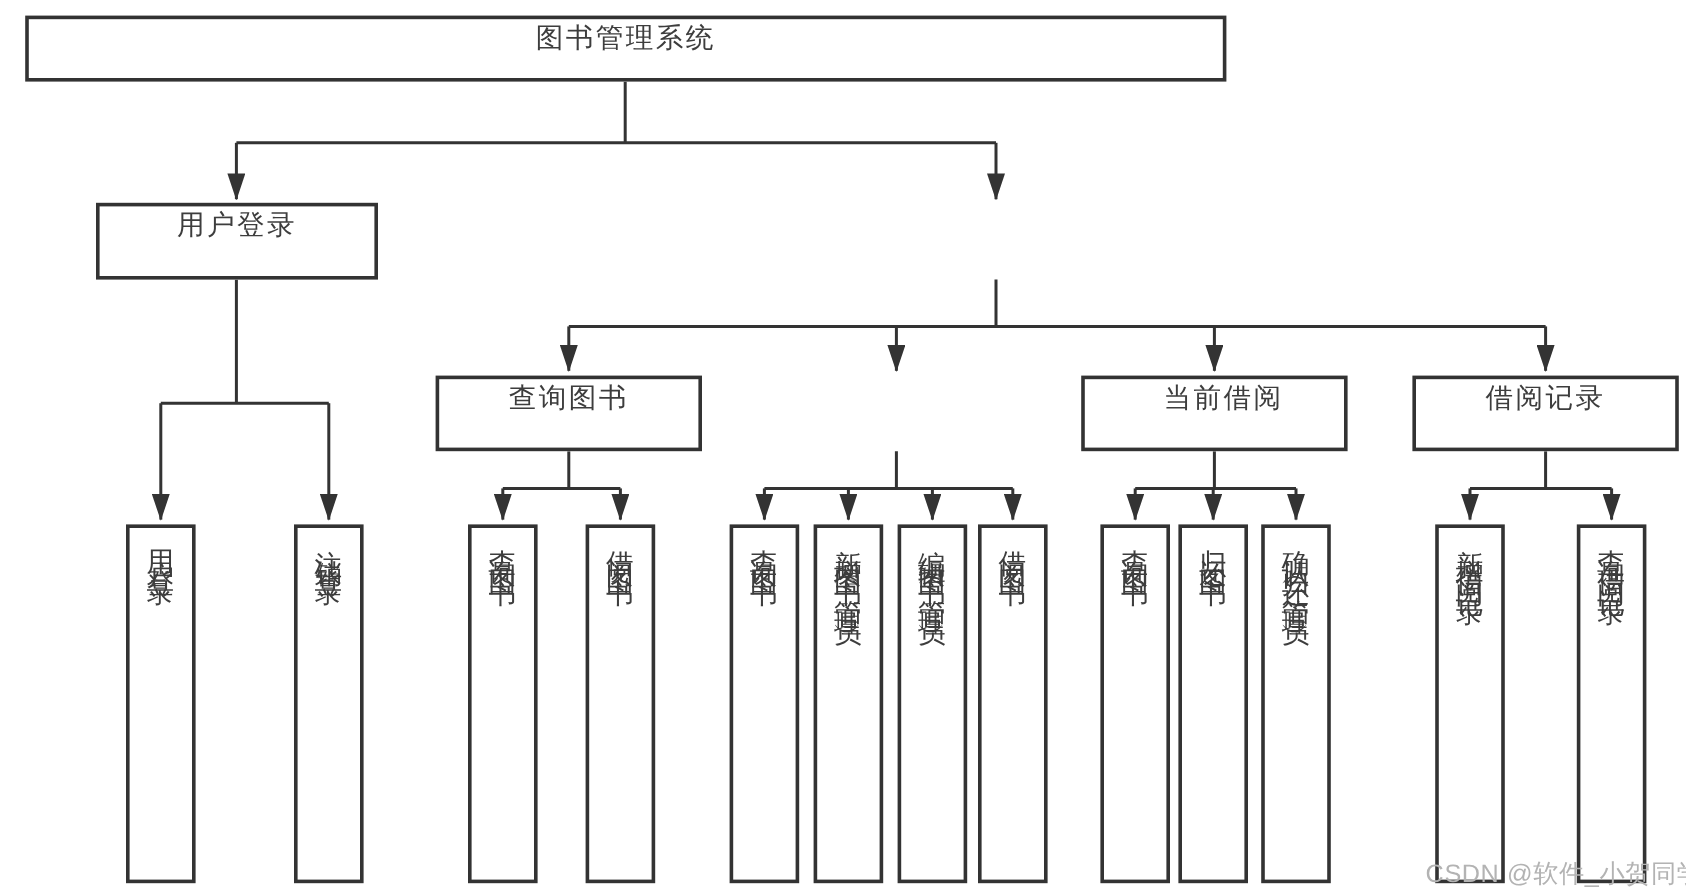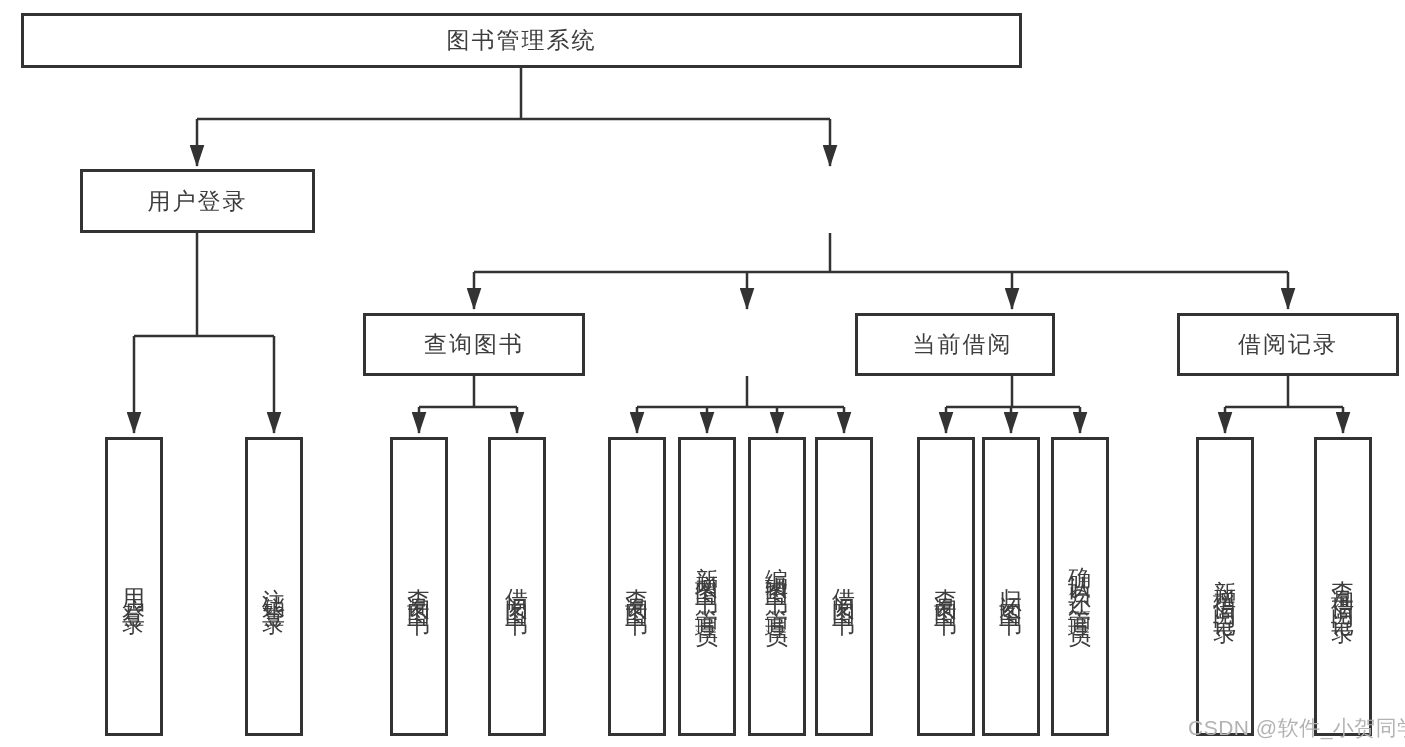--- a/index.html
+++ b/index.html
@@ -3,21 +3,21 @@
 <meta charset="utf-8">
 <style>
   html,body { margin:0; padding:0; background:#fff; }
   .stage {
     position:relative; width:1405px; height:747px; background:#ffffff;
     font-family:"Liberation Sans", sans-serif; overflow:hidden;
   }
   .wires { position:absolute; left:0; top:0; z-index:1; }
   .node {
     position:absolute; box-sizing:border-box; background:#ffffff;
-    border:3px solid #333333; display:flex; align-items:center; justify-content:center;
+    border:3px solid #333333; display:flex; justify-content:center;
     z-index:2;
   }
   .lbl  { font-size:23px; color:#3d3d3d; letter-spacing:2px; white-space:nowrap; }
   .vlbl {
     writing-mode:vertical-rl; text-orientation:mixed;
     font-size:23px; color:#3d3d3d; letter-spacing:0.36em; line-height:1.05;
     white-space:nowrap;
   }
   .watermark {
     position:absolute; left:1188px; top:714px; z-index:3;
@@ -71,21 +71,21 @@
     <span class="lbl">图书管理系统</span>
   </div>
 
   <div class="node" style="left:80px; top:169px; width:235px; height:64px;">
     <span class="lbl">用户登录</span>
   </div>
 
   <div class="node" style="left:363px; top:313px; width:222px; height:63px;">
     <span class="lbl">查询图书</span>
   </div>
-  <div class="node" style="left:855px; top:313px; width:200px; height:63px;padding-left:15px;">
+  <div class="node" style="left:901px; top:313px; width:222px; height:63px;padding-left:15px;">
     <span class="lbl">当前借阅</span>
   </div>
   <div class="node" style="left:1177px; top:313px; width:222px; height:63px;">
     <span class="lbl">借阅记录</span>
   </div>
 
   <div class="node" style="left:105px; top:437px; width:58px; height:299px;">
     <span class="vlbl">用户登录</span>
   </div>
   <div class="node" style="left:245px; top:437px; width:58px; height:299px;">

